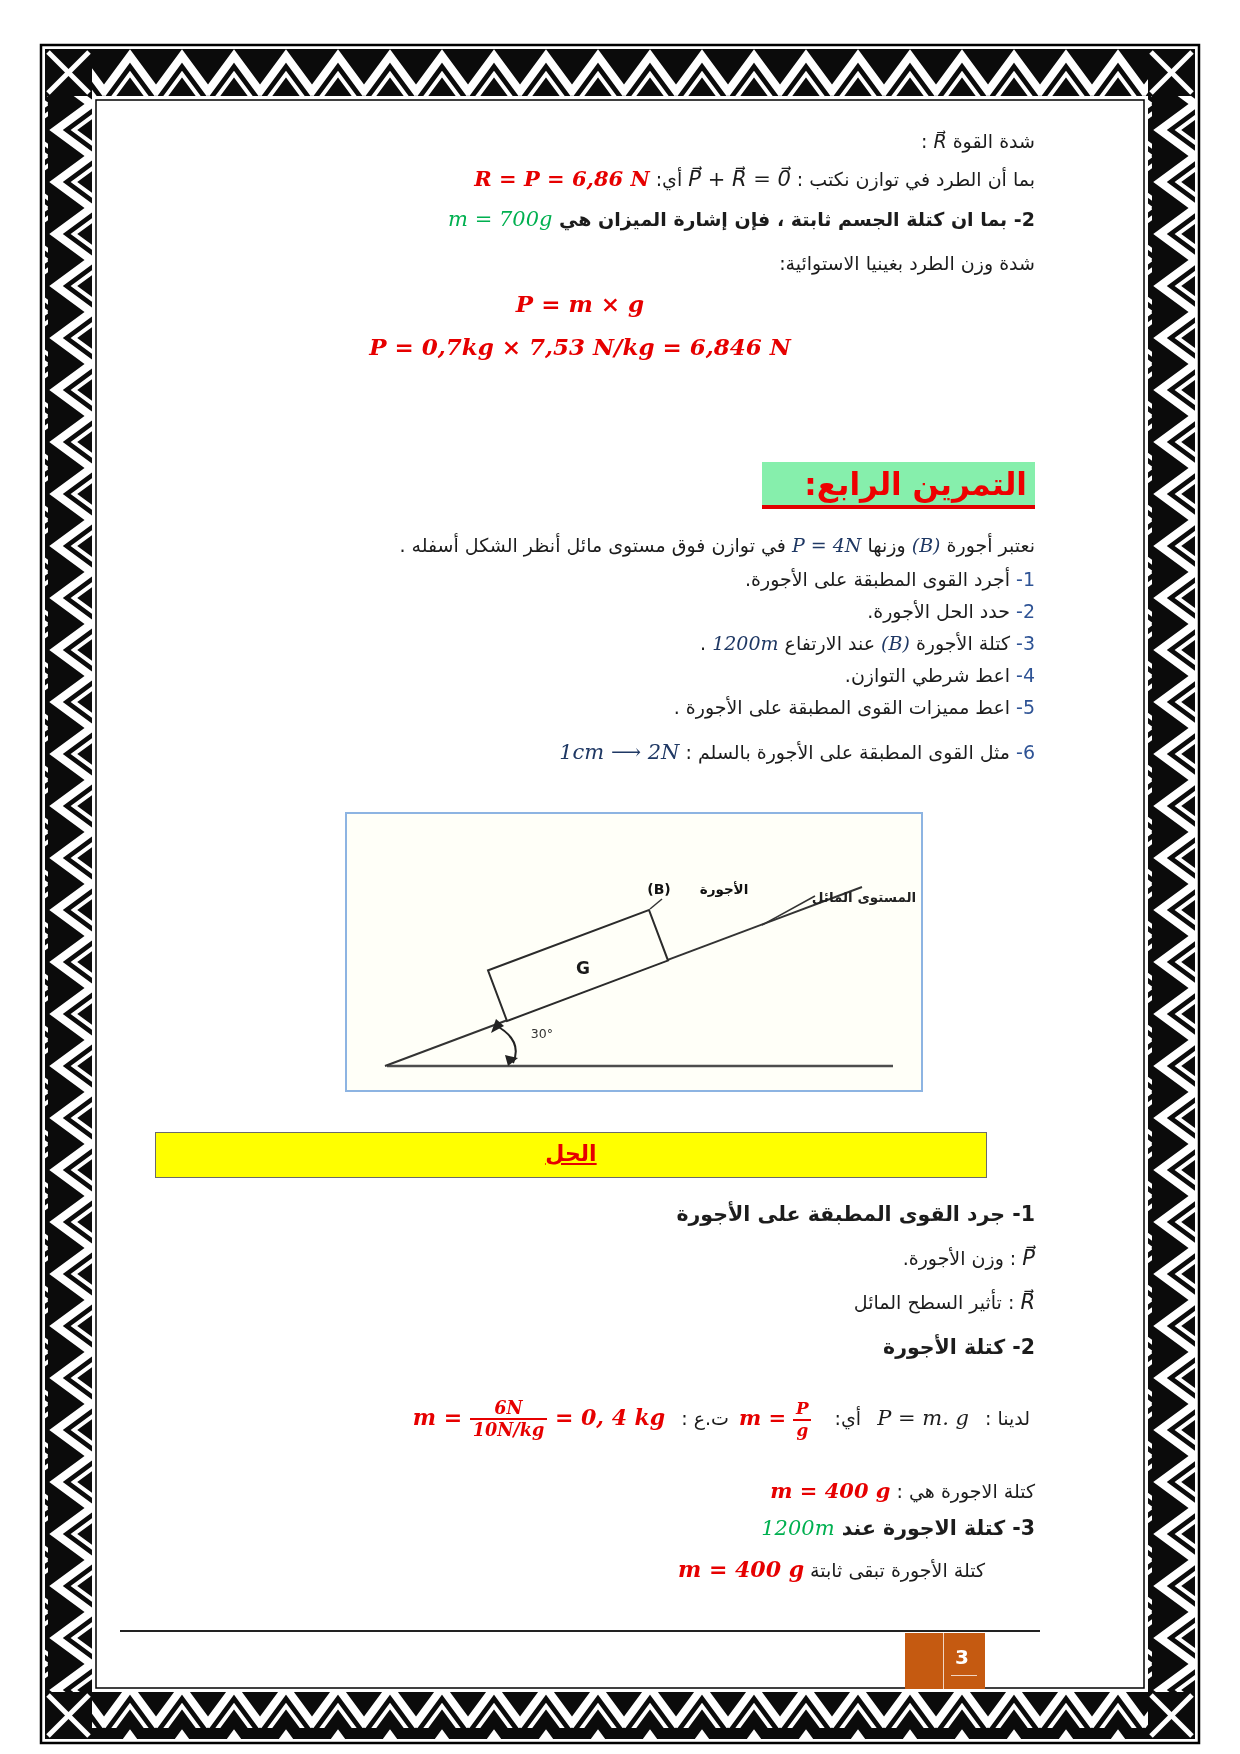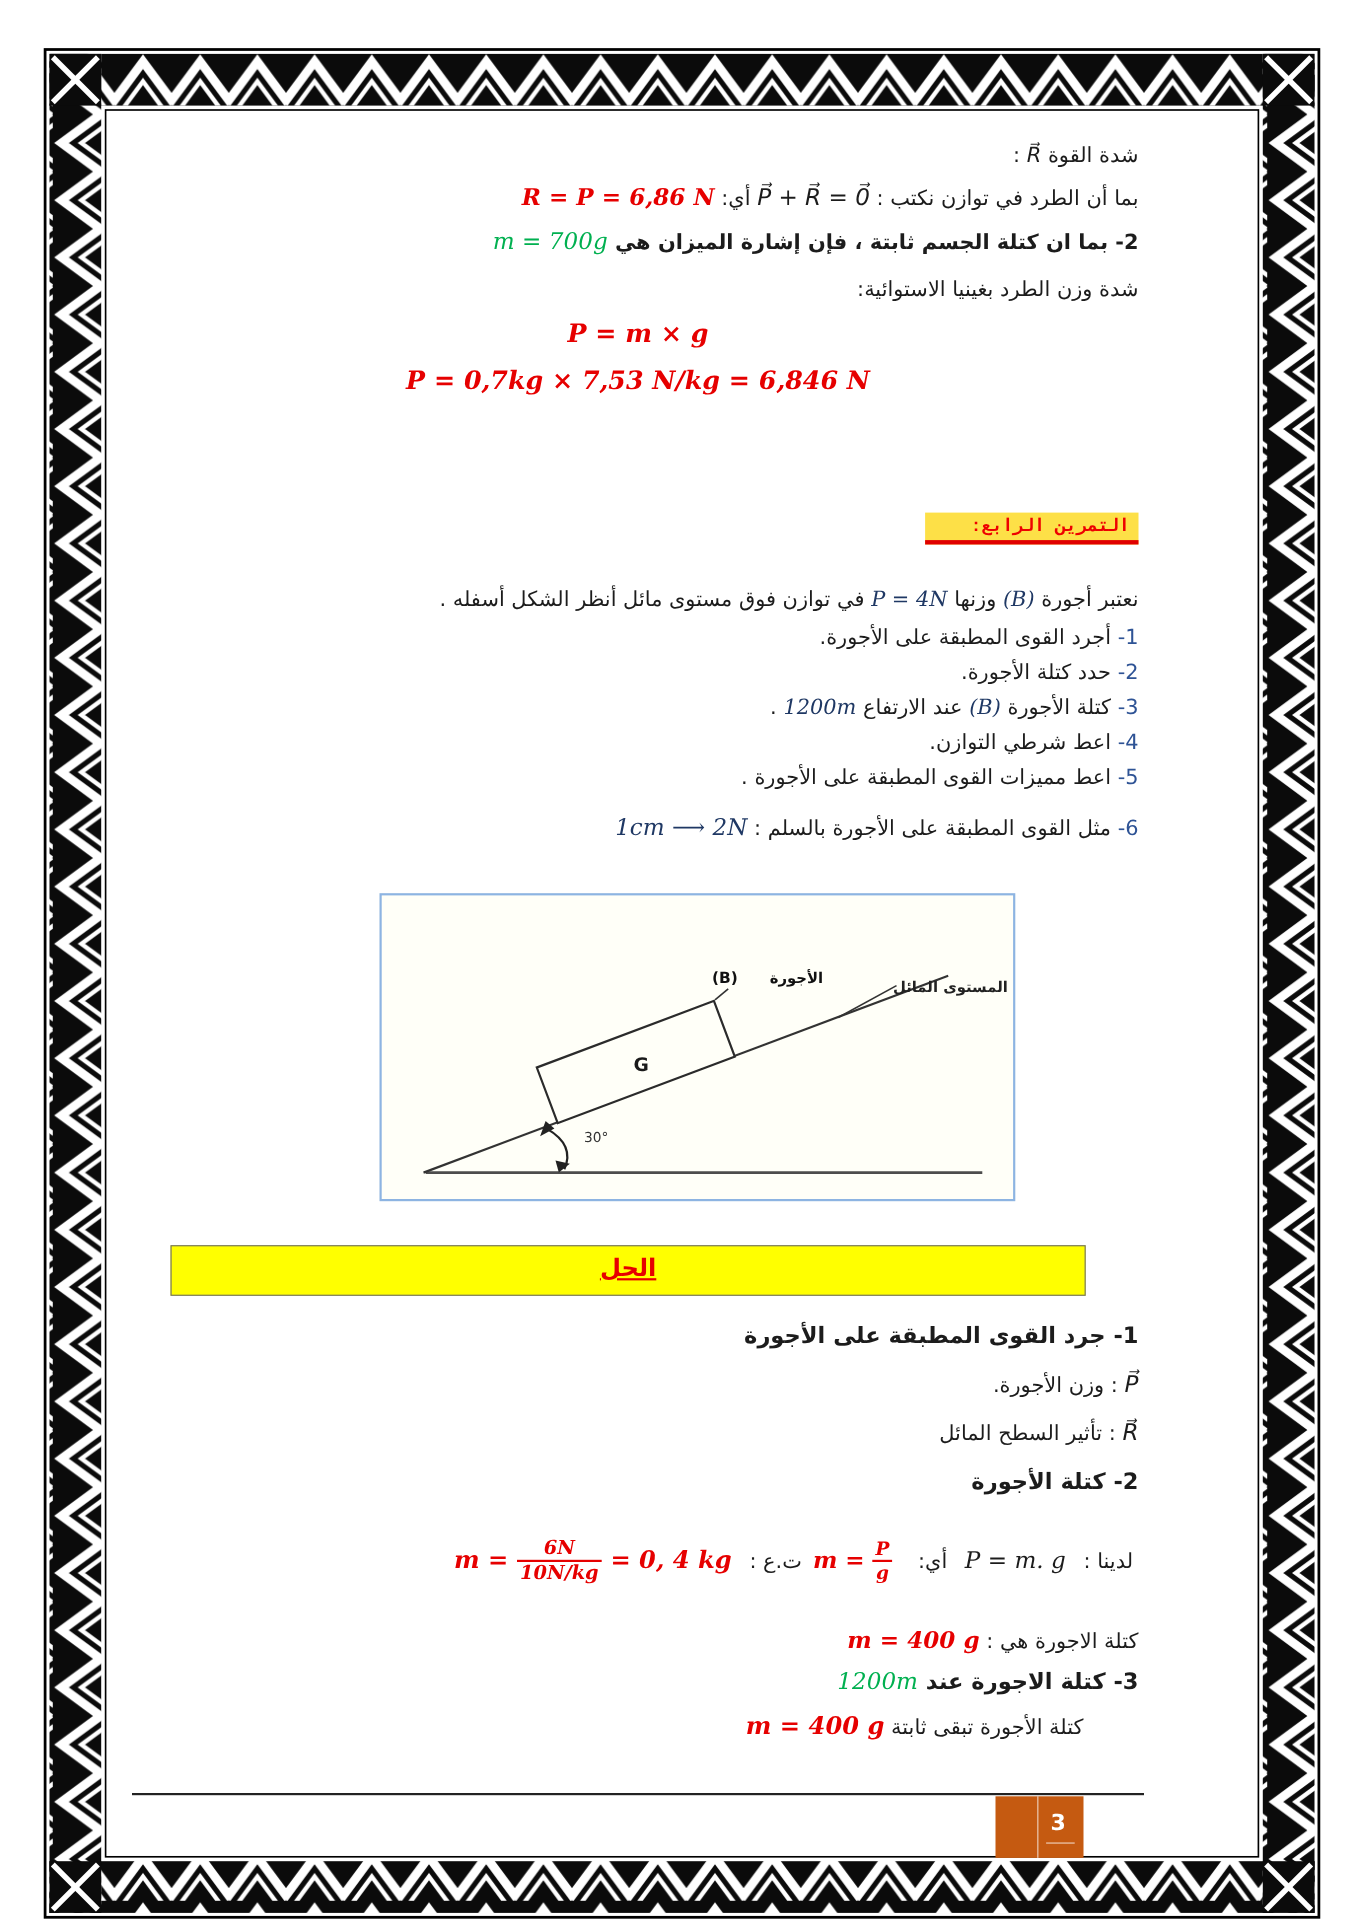--- a/index.html
+++ b/index.html
@@ -9,22 +9,22 @@
   .t{position:absolute;white-space:nowrap;font-size:19px;color:#1c1c1c;z-index:2;}
   .r205{right:205px;}
   .bold{font-weight:700;}
   .center{left:120px;width:920px;text-align:center;}
   .math{font-family:"DejaVu Serif","DejaVu Sans",serif;font-style:italic;}
   .redf{color:#e60000;font-weight:700;font-family:"DejaVu Serif","DejaVu Sans",serif;font-style:italic;}
   .greenf{color:#00B050;font-family:"DejaVu Serif","DejaVu Sans",serif;font-style:italic;}
   .bluef{color:#1F3864;font-family:"DejaVu Serif","DejaVu Sans",serif;font-style:italic;}
   .num{color:#2E5395;}
   .fs21{font-size:21px;} .fs22{font-size:22px;} .fs23{font-size:23px;}
-  .extitle span{background:#fde047;color:#ee0000;font-weight:700;font-size:16px;
-                padding:4px 8px 3px 42px;border-bottom:4px solid #e00000;font-family:Liberation Mono, monospace;}
+  .extitle span{background:#86efac;color:#ee0000;font-weight:700;font-size:31px;
+                padding:4px 8px 3px 42px;border-bottom:4px solid #e00000;}
   .figbox{position:absolute;left:345px;top:812px;width:578px;height:280px;
           border:2px solid #8DB4E2;background:#FFFFF8;z-index:2;box-sizing:border-box;}
   .banner{position:absolute;left:155px;top:1132px;width:830px;height:44px;background:#FFFF00;
           border:1px solid #6b6b6b;text-align:center;line-height:42px;z-index:2;}
   .banner span{color:#e60000;font-weight:700;font-size:22px;text-decoration:underline;}
   .frac{display:inline-flex;flex-direction:column;align-items:center;vertical-align:middle;
         line-height:1.15;font-size:0.8em;}
   .frac .den{border-top:2px solid currentColor;padding:0 3px;}
   .deriv > *{margin:0 5px;}
   .footline{position:absolute;left:120px;top:1630px;width:920px;height:0;border-top:2px solid #222;z-index:2;}
@@ -115,21 +115,21 @@
     <span class="bluef" dir="ltr">P = 4N</span>
     <span>في توازن فوق مستوى مائل أنظر الشكل أسفله .</span>
   </div>
 
   <div class="t r205" style="top:568px;">
     <span class="num">1-</span>
     <span>أجرد القوى المطبقة على الأجورة.</span>
   </div>
   <div class="t r205" style="top:600px;">
     <span class="num">2-</span>
-    <span>حدد كتلة الأجورة.</span>
+    <span>حدد الحل الأجورة.</span>
   </div>
   <div class="t r205" style="top:632px;">
     <span class="num">3-</span>
     <span>كتلة الأجورة</span>
     <span class="bluef" dir="ltr">(B)</span>
     <span>عند الارتفاع</span>
     <span class="bluef" dir="ltr">1200m</span>
     <span>.</span>
   </div>
   <div class="t r205" style="top:664px;">

